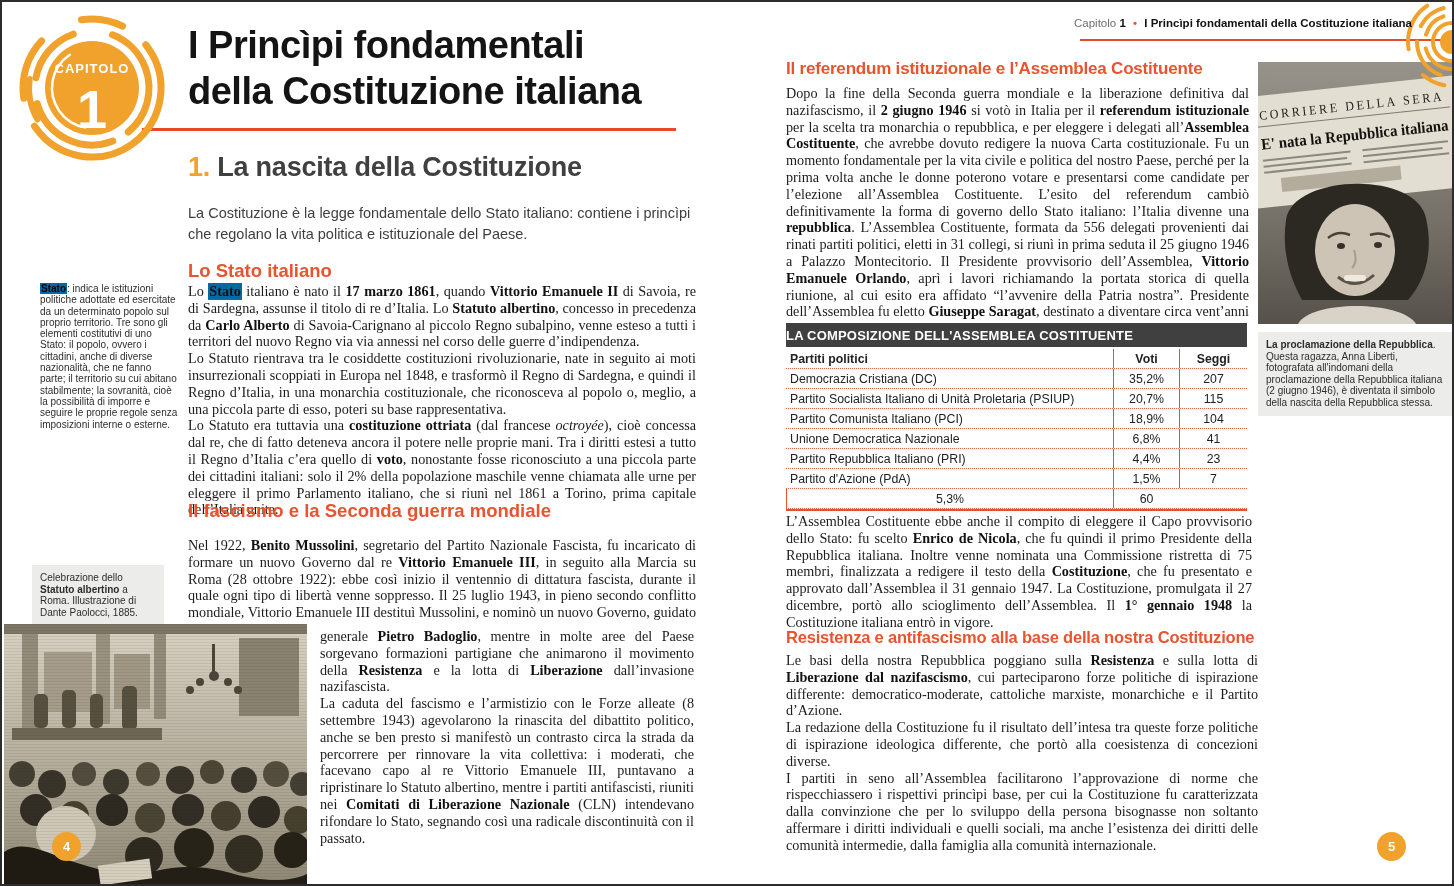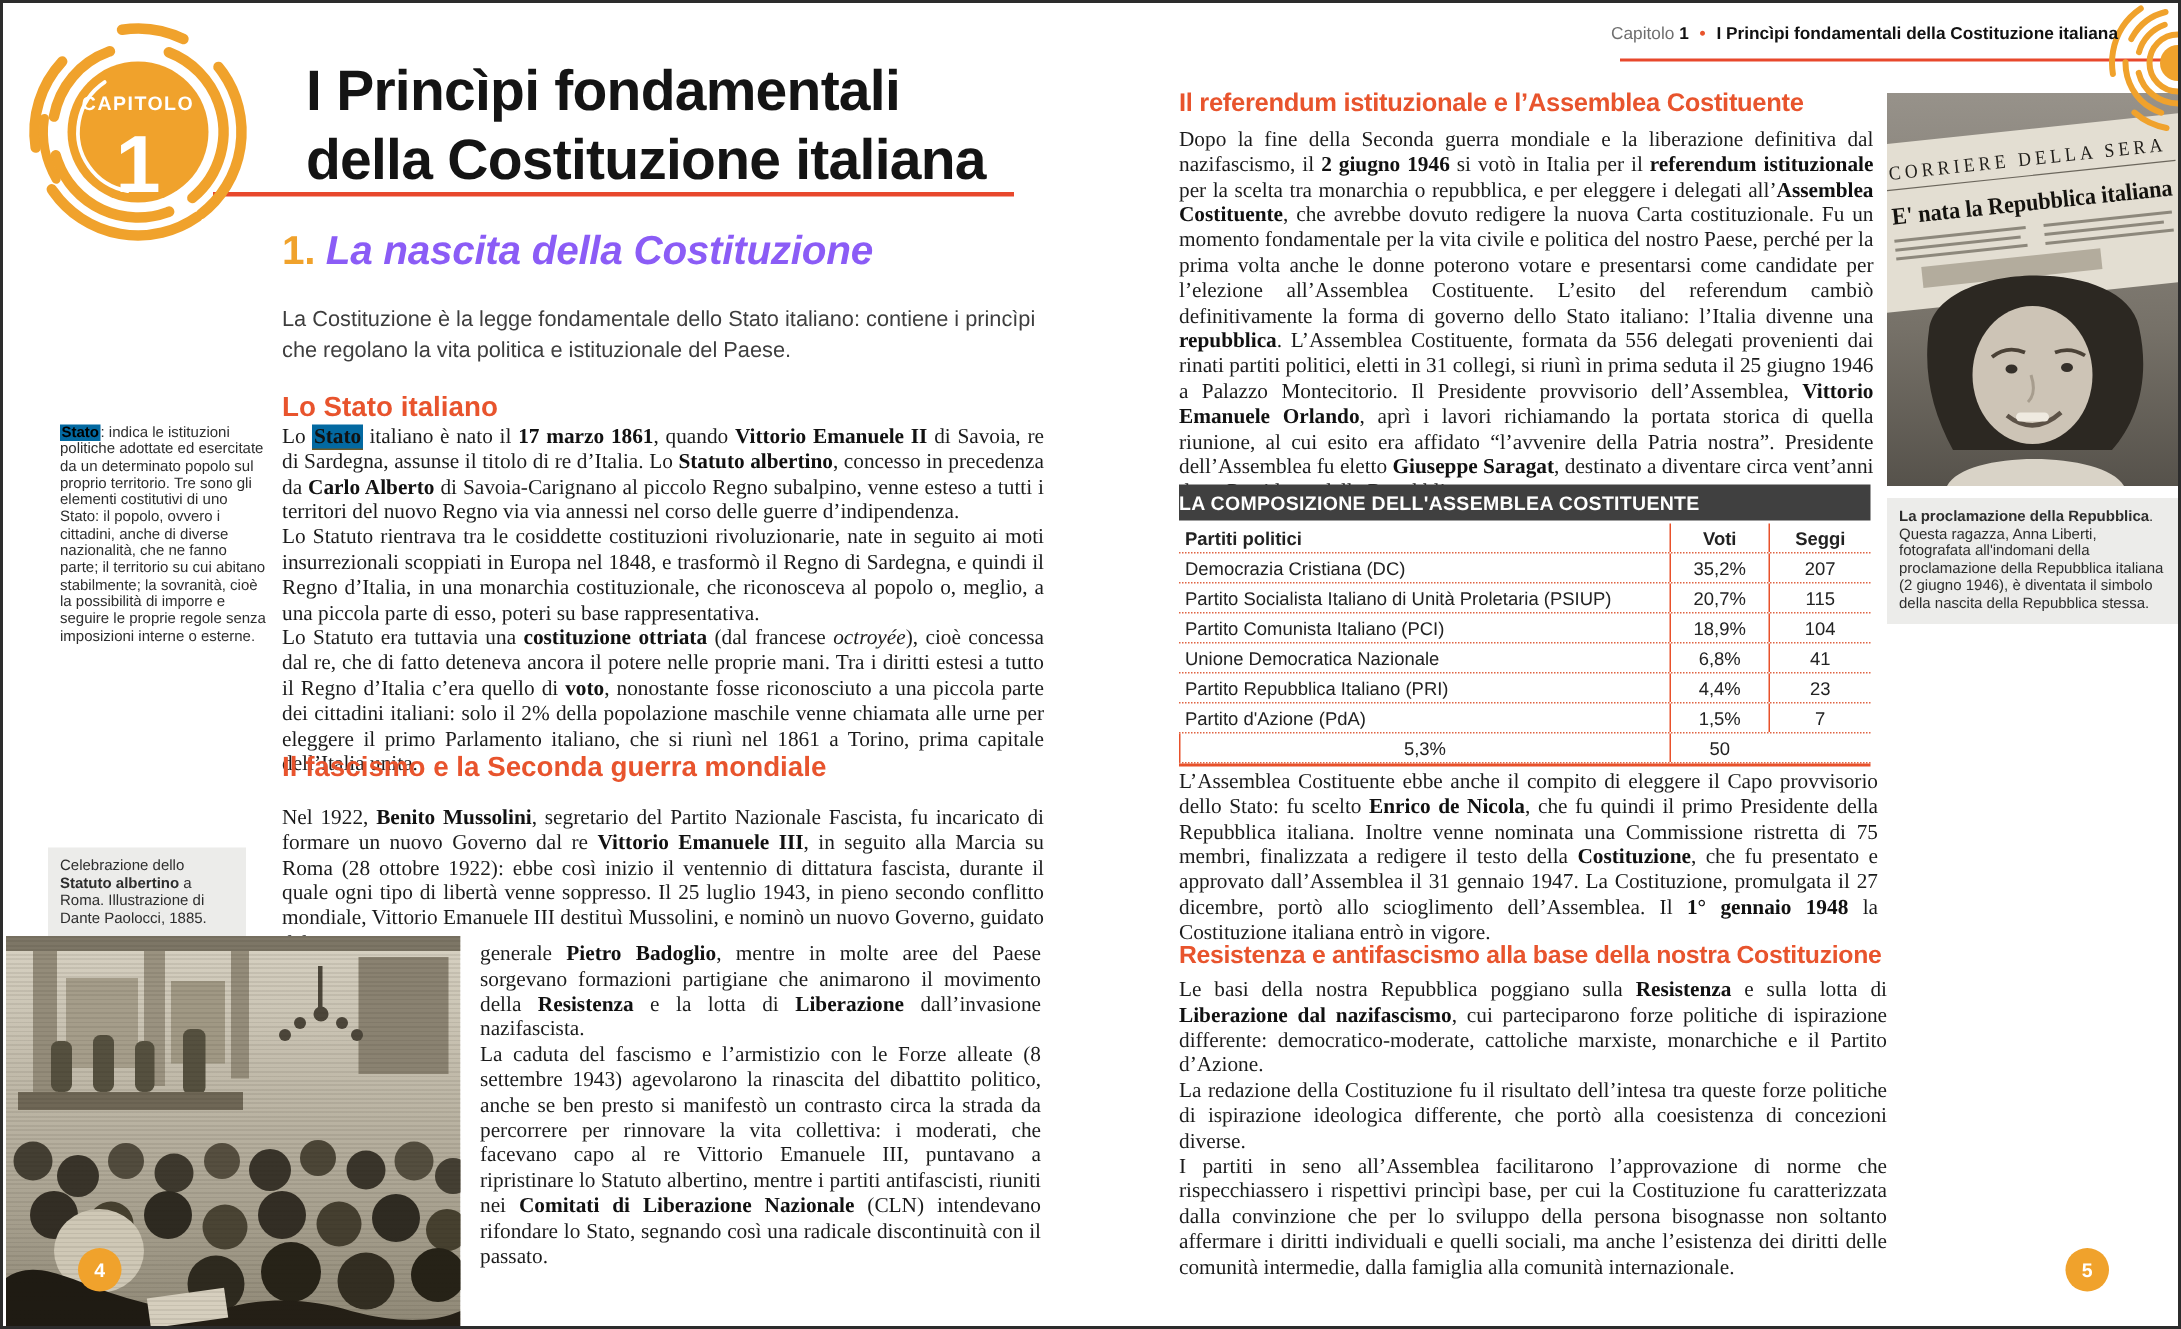--- a/index.html
+++ b/index.html
@@ -11,21 +11,21 @@
   
   .chapter-badge { position:absolute; left:6px; top:4px; width:172px; height:172px; z-index:4; }
   .title-rule { position:absolute; left:140px; top:126px; width:534px; height:3px; background:#E8482C; z-index:2; }
   .main-title {
     position:absolute; left:186px; top:20px; width:520px;
     font-size:38px; line-height:46px; font-weight:bold; color:#141414;
     letter-spacing:-0.5px; white-space:pre-line; z-index:3;
   }
   .section-heading { position:absolute; left:186px; top:150px; font-size:27px; font-weight:bold; letter-spacing:-0.2px; }
   .section-heading .num { color:#F0A22C; margin-right:7px; }
-  .section-heading .ttl { color:#8b5cf6;font-style:italic; }
+  .section-heading .ttl { color:#404040; }
   .intro { position:absolute; left:186px; top:201px; width:515px; font-size:14.5px; line-height:21px; color:#3e3e3e; }
   .subhead { position:absolute; font-weight:bold; color:#E8542D; white-space:nowrap; }
   .subhead.left-sh { font-size:18.5px; }
   .subhead.right-sh { font-size:17px; letter-spacing:-0.2px; }
   .serif-body {
     position:absolute; font-family:"Liberation Serif", serif;
     font-size:14.2px; line-height:16.8px; color:#1b1b1b; text-align:justify;
   }
   .serif-body b { color:#111; }
   mark { background:#0369a1; padding:0 1px; }
@@ -88,21 +88,21 @@
       <circle cx="84" cy="82" r="69" stroke-width="7" stroke-dasharray="110 30 62 46 42 30" transform="rotate(55 84 82)"></circle>
       <circle cx="84" cy="82" r="63" stroke-width="6" stroke-dasharray="42 354" transform="rotate(150 84 82)"></circle>
     </g>
     <circle cx="84" cy="82" r="47" fill="#F0A22C"></circle>
     <circle cx="84" cy="82" r="40" fill="none" stroke="#ffffff" stroke-width="2.5" stroke-dasharray="95 400" stroke-linecap="round" transform="rotate(100 84 82)"></circle>
     <text x="84" y="67" text-anchor="middle" font-family="Liberation Sans, sans-serif" font-size="13" font-weight="bold" letter-spacing="1" fill="#ffffff">CAPITOLO</text>
     <text x="84" y="122" text-anchor="middle" font-family="Liberation Sans, sans-serif" font-size="54" font-weight="bold" fill="#ffffff">1</text>
   </svg>
 
   <div class="title-rule"></div>
-  <h1 class="main-title" style="margin:16px">I Princìpi fondamentali
+  <h1 class="main-title" style="margin:0">I Princìpi fondamentali
 della Costituzione italiana</h1>
 
   <div class="section-heading">
     <span class="num">1.</span><span class="ttl">La nascita della Costituzione</span>
   </div>
 
   <p class="intro" style="margin:0">La Costituzione è la legge fondamentale dello Stato italiano: contiene i princìpi che regolano la vita politica e istituzionale del Paese.</p>
 
   <div class="subhead left-sh" id="sh1" style="left:186px; top:258px;">Lo Stato italiano</div>
   <div class="serif-body" id="body1">Lo <mark class="glossary-term"><b>Stato</b></mark> italiano è nato il <b>17 marzo 1861</b>, quando <b>Vittorio Emanuele II</b> di Savoia, re di Sardegna, assunse il titolo di re d’Italia. Lo <b>Statuto albertino</b>, concesso in precedenza da <b>Carlo Alberto</b> di Savoia-Carignano al piccolo Regno subalpino, venne esteso a tutti i territori del nuovo Regno via via annessi nel corso delle guerre d’indipendenza.<br>Lo Statuto rientrava tra le cosiddette costituzioni rivoluzionarie, nate in seguito ai moti insurrezionali scoppiati in Europa nel 1848, e trasformò il Regno di Sardegna, e quindi il Regno d’Italia, in una monarchia costituzionale, che riconosceva al popolo o, meglio, a una piccola parte di esso, poteri su base rappresentativa.<br>Lo Statuto era tuttavia una <b>costituzione ottriata</b> (dal francese <i>octroyée</i>), cioè concessa dal re, che di fatto deteneva ancora il potere nelle proprie mani. Tra i diritti estesi a tutto il Regno d’Italia c’era quello di <b>voto</b>, nonostante fosse riconosciuto a una piccola parte dei cittadini italiani: solo il 2% della popolazione maschile venne chiamata alle urne per eleggere il primo Parlamento italiano, che si  riunì nel 1861 a Torino, prima capitale dell’Italia unita.</div>
@@ -283,21 +283,21 @@
             <div class="t-cell c1">4,4%</div>
             <div class="t-cell c2">23</div>
           </div>
           <div class="t-row">
             <div class="t-cell c0">Partito d'Azione (PdA)</div>
             <div class="t-cell c1">1,5%</div>
             <div class="t-cell c2">7</div>
           </div>
           <div class="t-row">
             <div class="t-cell c1">5,3%</div>
-            <div class="t-cell c2">50</div>
+            <div class="t-cell c2">60</div>
           </div>
         </div>
     </div>
   </div>
 
   <div class="serif-body" id="bodyR2">L’Assemblea Costituente ebbe anche il compito di eleggere il Capo provvisorio dello Stato: fu scelto <b>Enrico de Nicola</b>, che fu quindi il primo Presidente della Repubblica italiana. Inoltre venne nominata una Commissione ristretta di 75 membri, finalizzata a redigere il testo della <b>Costituzione</b>, che fu presentato e approvato dall’Assemblea il 31 gennaio 1947. La Costituzione, promulgata il 27 dicembre, portò allo scioglimento dell’Assemblea. Il <b>1° gennaio 1948</b> la Costituzione italiana entrò in vigore.</div>
 
   <div class="subhead right-sh" id="shr2" style="left:784px; top:626px; font-size:16.5px;">Resistenza e antifascismo alla base della nostra Costituzione</div>
   <div class="serif-body" id="bodyR3">Le basi della nostra Repubblica poggiano sulla <b>Resistenza</b> e sulla lotta di <b>Liberazione dal nazifascismo</b>, cui parteciparono forze politiche di ispirazione differente: democratico-moderate, cattoliche marxiste, monarchiche e il Partito d’Azione.<br>La redazione della Costituzione fu il risultato dell’intesa tra queste forze politiche di ispirazione ideologica differente, che portò alla coesistenza di concezioni diverse.<br>I partiti in seno all’Assemblea facilitarono l’approvazione di norme che rispecchiassero i rispettivi princìpi base, per cui la Costituzione fu caratterizzata dalla convinzione che per lo sviluppo della persona bisognasse non soltanto affermare i diritti individuali e quelli sociali, ma anche l’esistenza dei diritti delle comunità intermedie, dalla famiglia alla comunità internazionale.</div>
 

